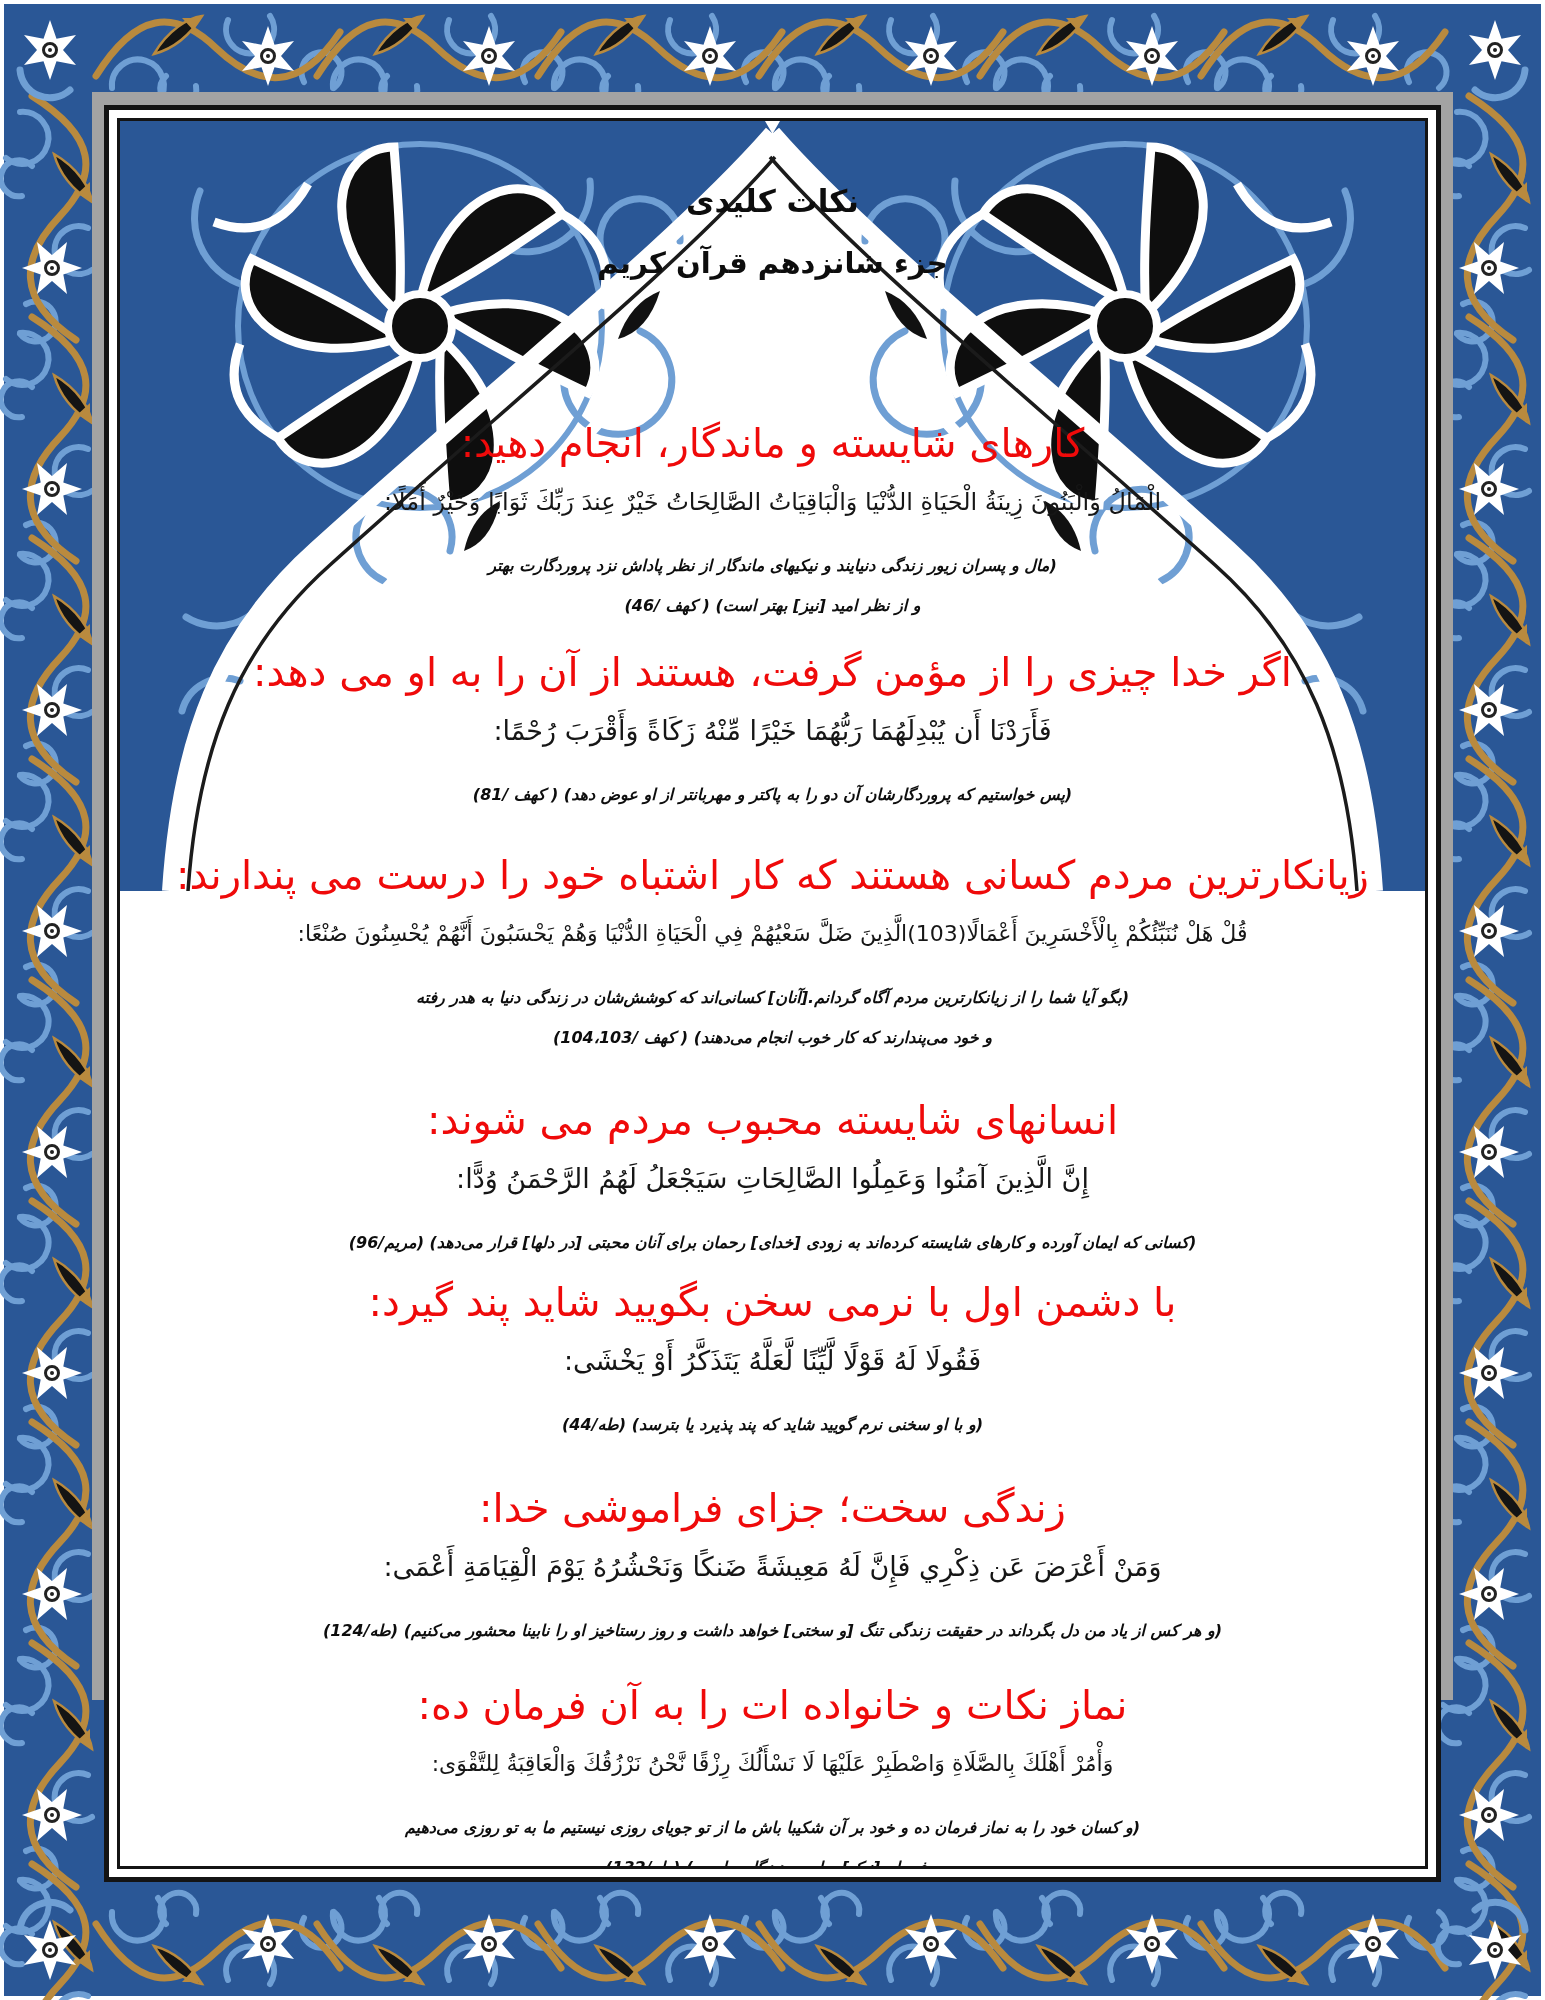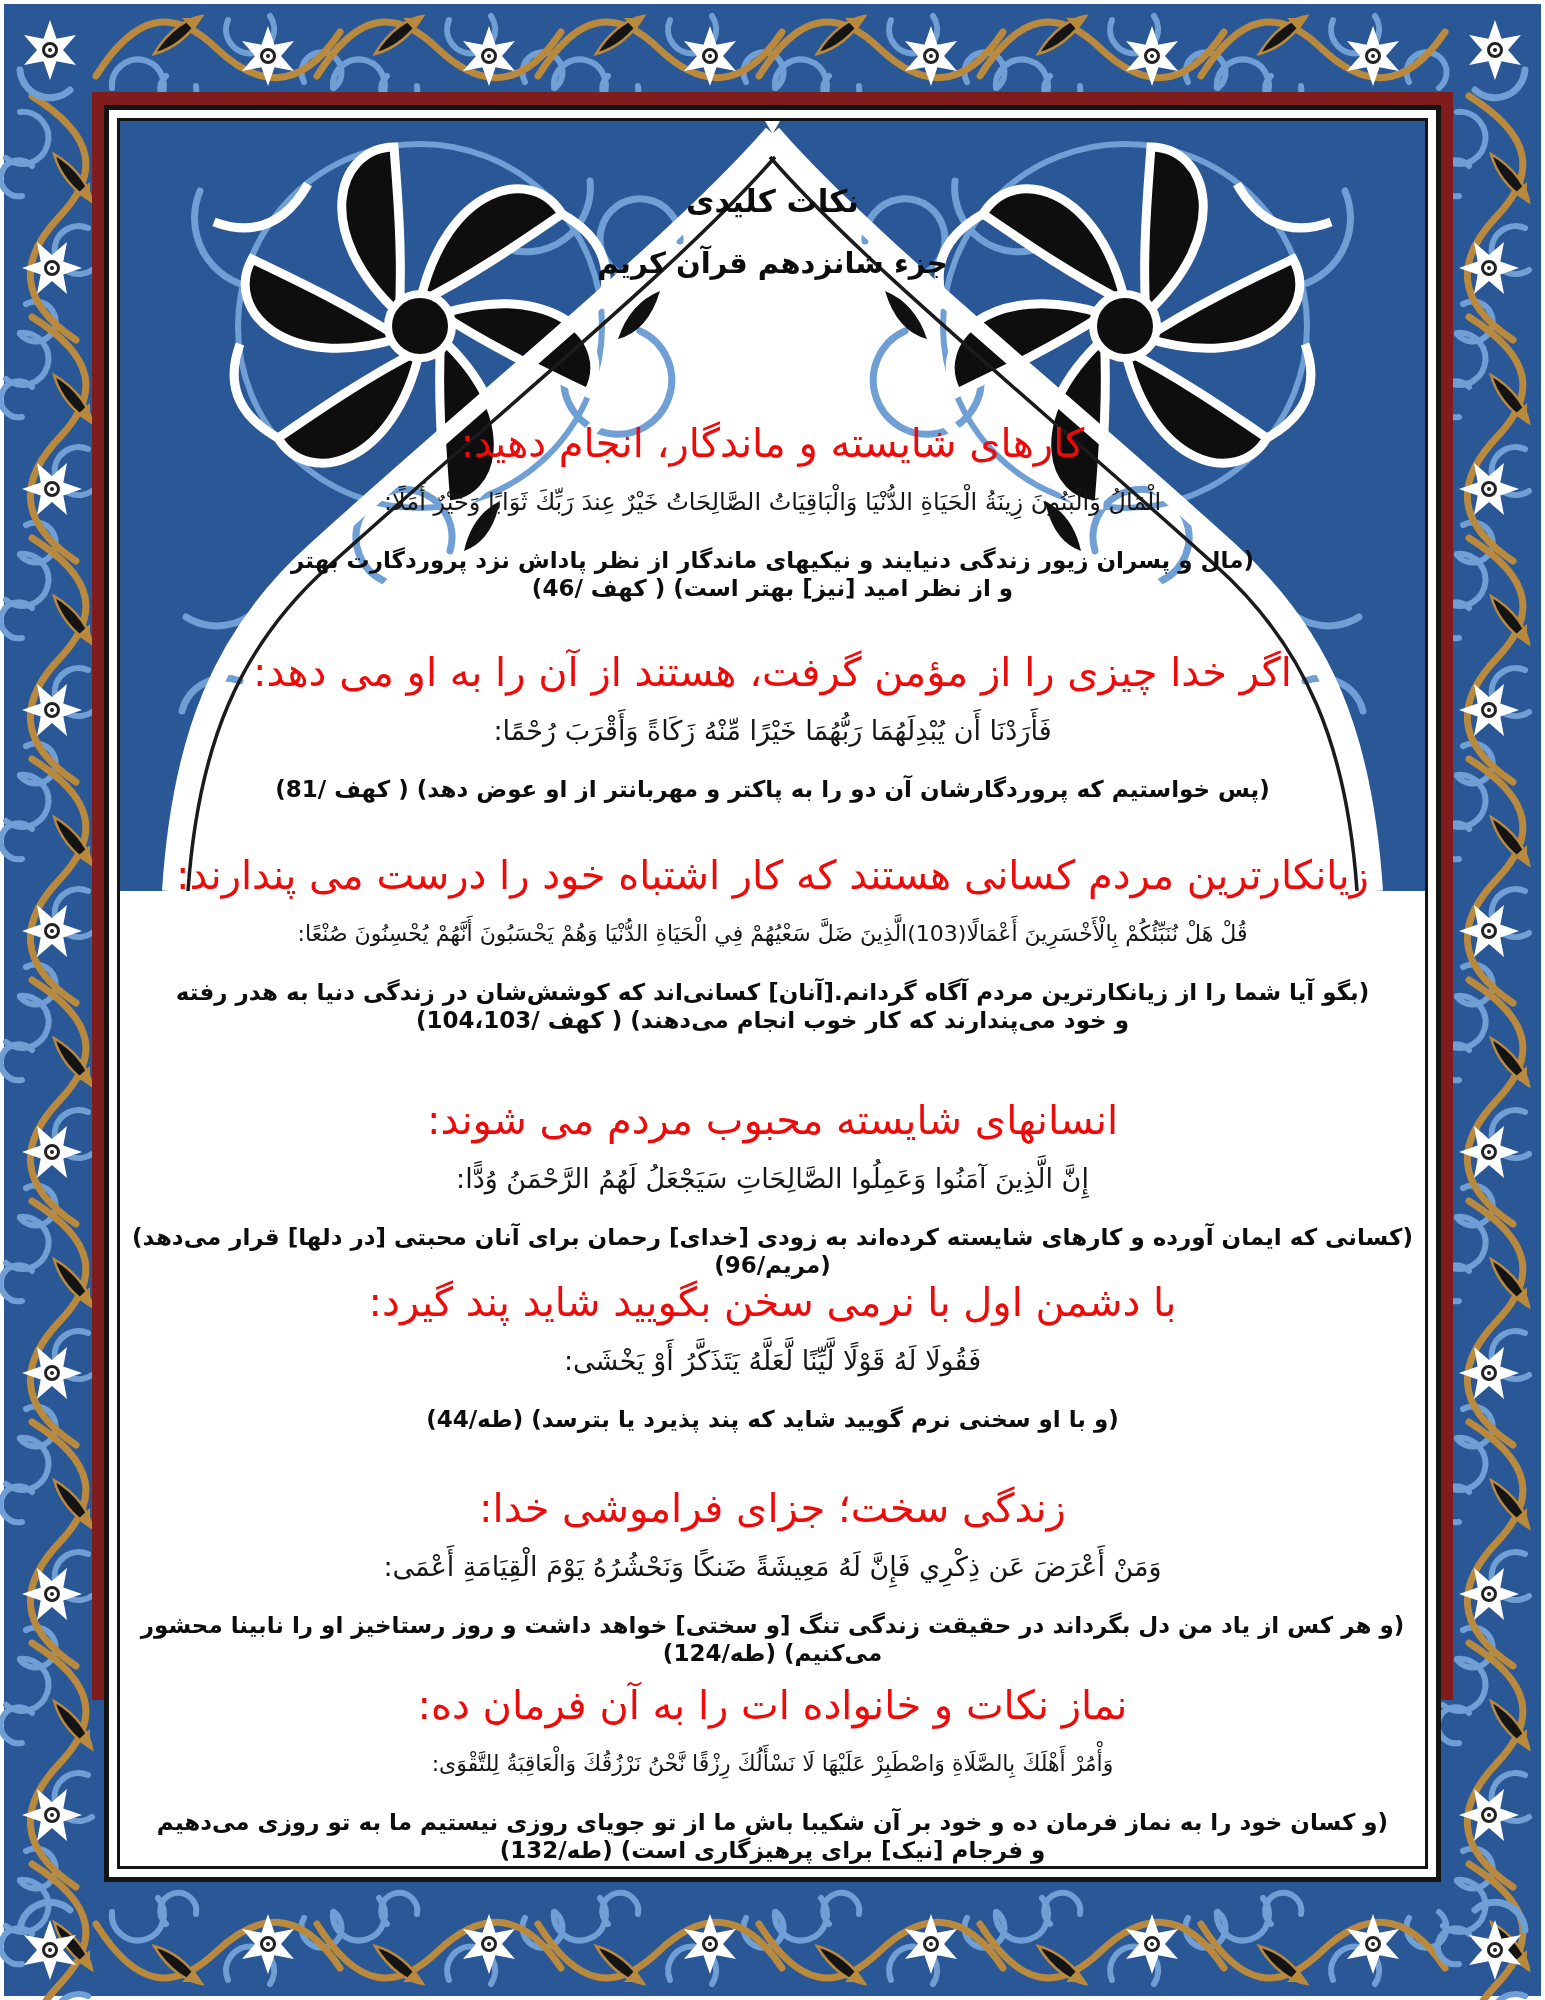--- a/index.html
+++ b/index.html
@@ -10,21 +10,21 @@
     color:#111111;
   }
   
   #border-svg{position:absolute;left:0;top:0;width:1545px;height:2000px;}
   .lb{stroke:#6f9fd4;stroke-width:6;fill:none;stroke-linecap:round;}
   .lb2{stroke:#6f9fd4;stroke-width:7;fill:none;stroke-linecap:round;}
   .gold{stroke:#b98a3e;stroke-width:7;fill:none;stroke-linecap:round;}
   
   .white-panel{
     position:absolute;left:92px;top:92px;width:1361px;height:1608px;
-    background:#7f1d1d;
+    background:#a3a3a3;
   }
   
   .content-frame{
     position:absolute;left:12px;top:13px;width:1337px;height:1777px;
     border:5px solid #141414;background:#ffffff;box-sizing:border-box;
   }
   .content-frame-inner{
     position:absolute;left:8px;top:8px;right:8px;bottom:8px;
     border:3px solid #141414;background:#ffffff;overflow:hidden;
   }
@@ -43,22 +43,22 @@
   .section{position:absolute;left:8px;right:8px;text-align:center;}
   .sec-heading{
     font-size:40px;font-weight:normal;line-height:46px;color:#ef0a0a;margin:4px;
   }
   .sec-verse{
     font-size:27px;line-height:40px;margin:16px 0 0 0;color:#161616;
   }
   .sec-verse.small{font-size:22px;}
   .sec-verse.med{font-size:24px;}
   .sec-trans{
-    font-size:23px;font-weight:bold;line-height:28px;margin:24px 0 0 0;
-    white-space:pre-line;color:#0d0d0d;
+    font-size:16px;font-weight:bold;line-height:40px;margin:24px 0 0 0;
+    white-space:pre-line;color:#0d0d0d;font-style:italic;
   }
 </style>
 </head>
 <body>
 
 <svg id="border-svg" viewBox="0 0 1545 2000" xmlns="http://www.w3.org/2000/svg">
   <defs>
     <g id="star6">
       <polygon points="0,-30 6.5,-11.3 26,-15 13,0 26,15 6.5,11.3 0,30 -6.5,11.3 -26,15 -13,0 -26,-15 -6.5,-11.3" fill="#ffffff"></polygon>
       <circle r="6.5" fill="none" stroke="#222222" stroke-width="3"></circle>

